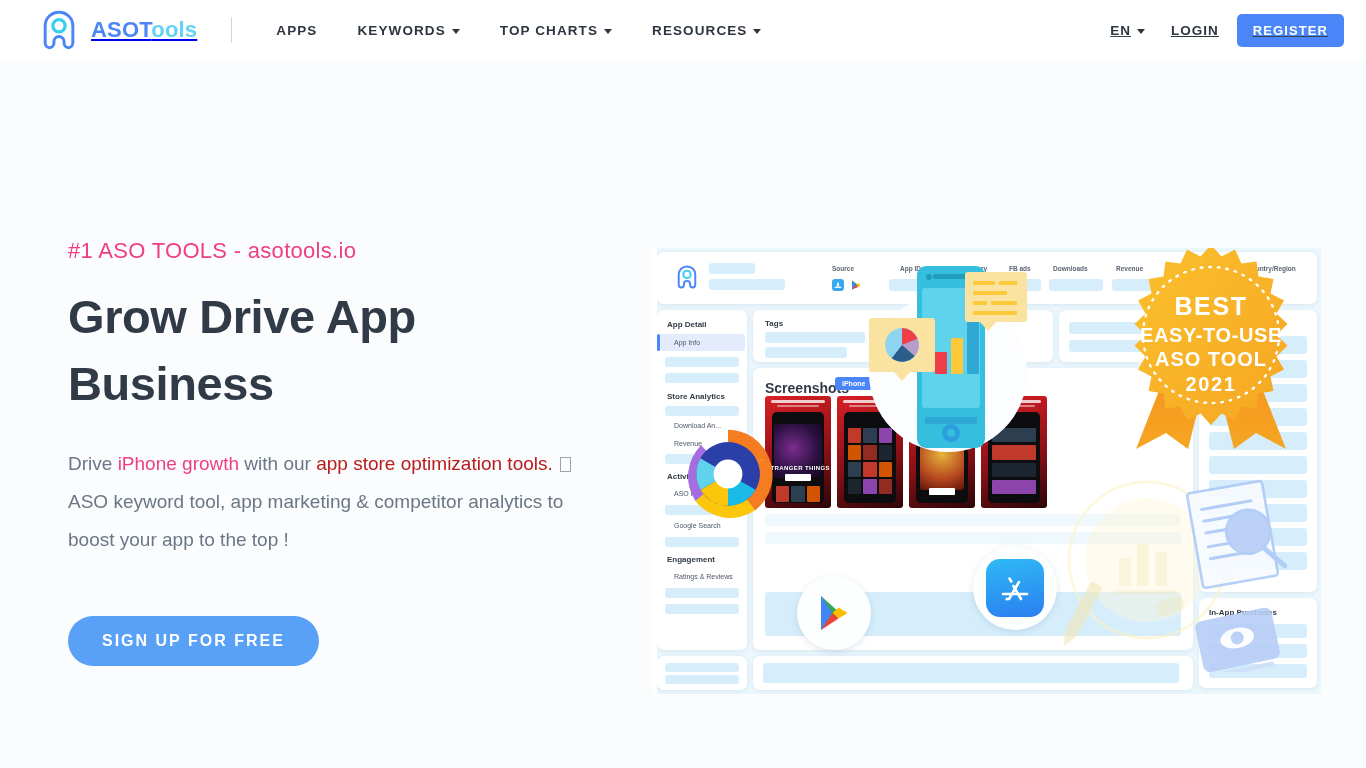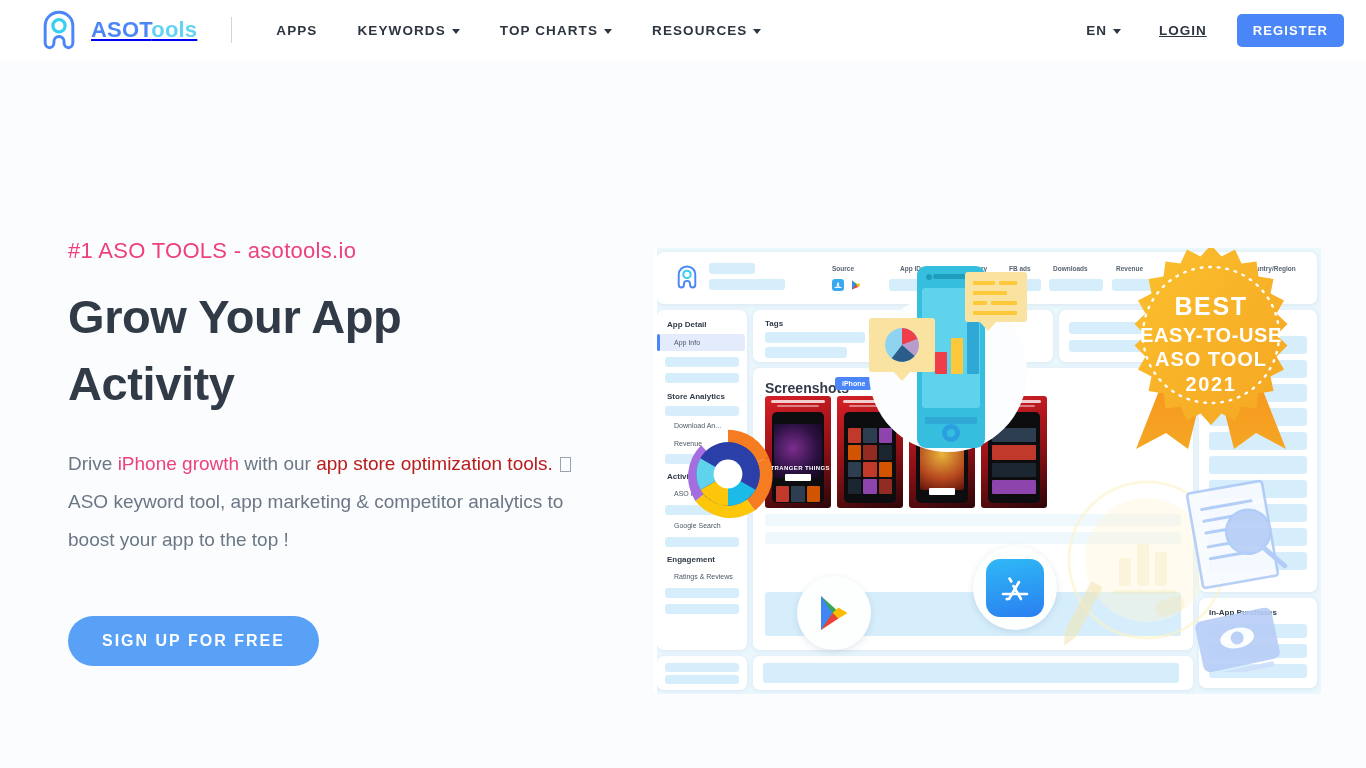--- a/index.html
+++ b/index.html
@@ -48,21 +48,21 @@
   .caret {
     width: 0; height: 0;
     border-left: 4px solid transparent;
     border-right: 4px solid transparent;
     border-top: 5px solid #2d3640;
     display: inline-block; margin-top: 2px;
   }
 
   .header-right {
     position: absolute; right: 22px; top: 0; height: 60px;
-    display: flex; align-items: center; gap: 12px;
+    display: flex; align-items: center; gap: 0; text-decoration: underline;
   }
   .lang {
     display: flex; align-items: center; gap: 6px;
     font-size: 13.5px; font-weight: 600; letter-spacing: 1px;
     color: #2d3640; padding: 0 12px; cursor: pointer;
   }
   .login-link {
     font-size: 13.5px; font-weight: 600; letter-spacing: 1px;
     color: #2d3640; padding: 0 14px; cursor: pointer;
     text-transform: uppercase;
@@ -343,21 +343,21 @@
 
 <div class="promo-stack">
   <button class="promo-btn"></button>
   <button class="promo-btn tall">FREE ASO TOOL</button>
 </div>
 
 <main class="hero">
 
   <div class="hero-copy">
     <div class="eyebrow">#1 ASO TOOLS - asotools.io</div>
-    <h1 class="hero-title">Grow Your App Activity</h1>
+    <h1 class="hero-title">Grow Drive App Business</h1>
     <p class="hero-desc"><span>Drive </span><span class="hl">iPhone growth</span><span> with our </span><span class="st">app store optimization tools.</span> <span class="tofu"></span><span> ASO keyword tool, app marketing &amp; competitor analytics to boost your app to the top !</span></p>
     <button class="cta">SIGN UP FOR FREE</button>
   </div>
 
   <div class="hero-art">
     <div class="art-frame">
 
       <div class="art-card topbar">
         <svg class="topbar-logo" viewBox="0 0 42 44">
           <path d="M21 3.5c-8.2 0-14.5 6.3-14.5 14.2v18c0 2.6 2 4.8 4.6 4.8s4.6-2.2 4.6-4.8v-1.6c0-2.9 2.3-5.3 5.3-5.3s5.3 2.4 5.3 5.3v1.6c0 2.6 2 4.8 4.6 4.8s4.6-2.2 4.6-4.8v-18C35.5 9.8 29.2 3.5 21 3.5z" fill="none" stroke="#4a86f7" stroke-width="3.4" stroke-linejoin="round"></path>

